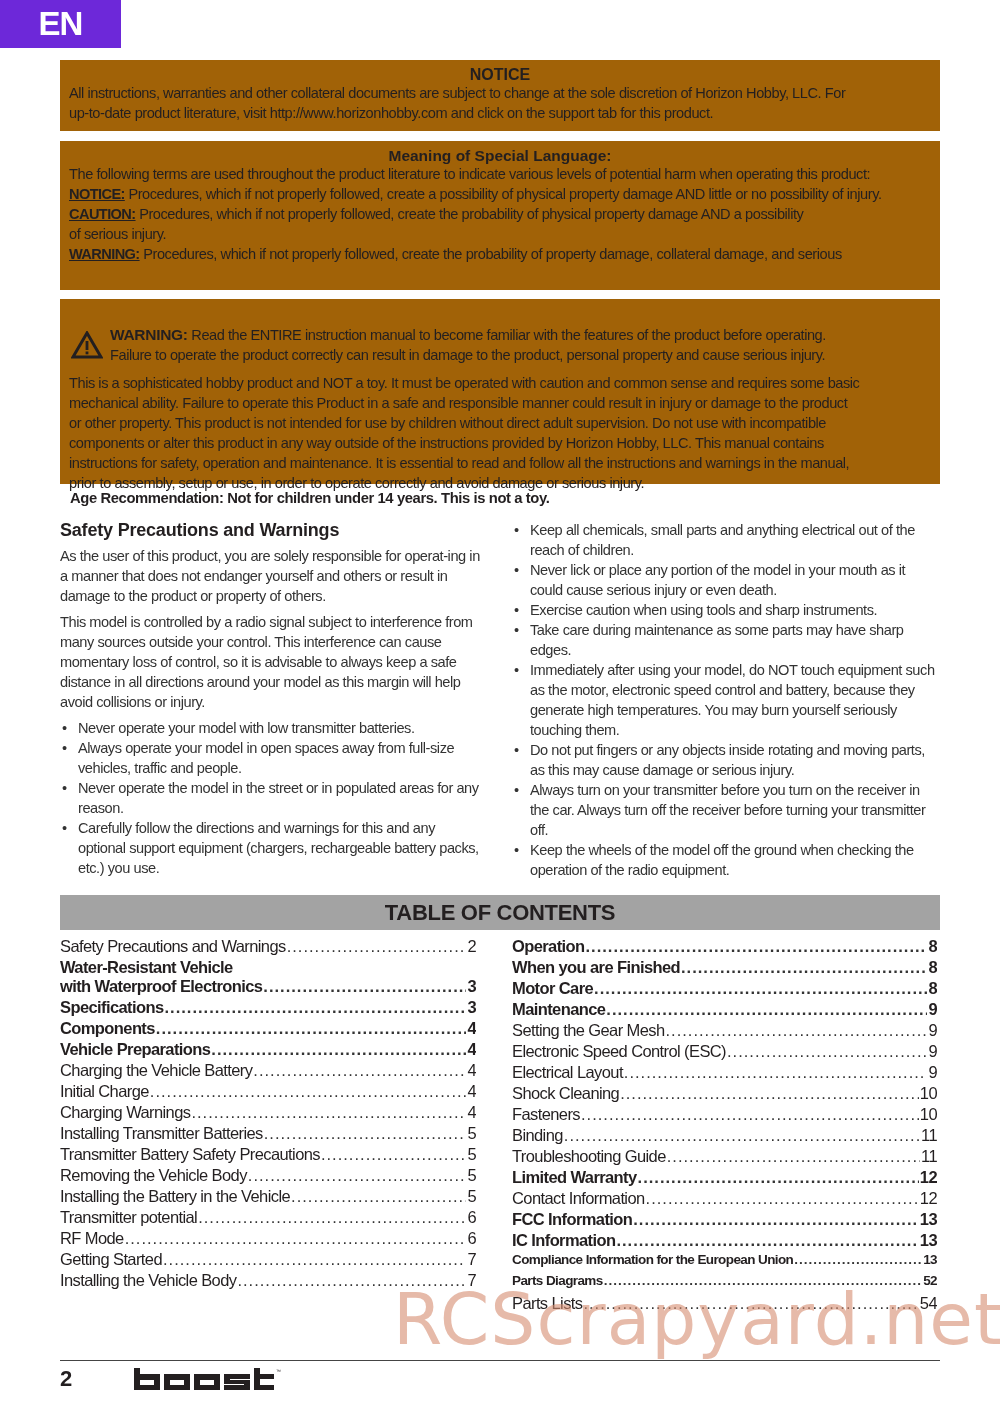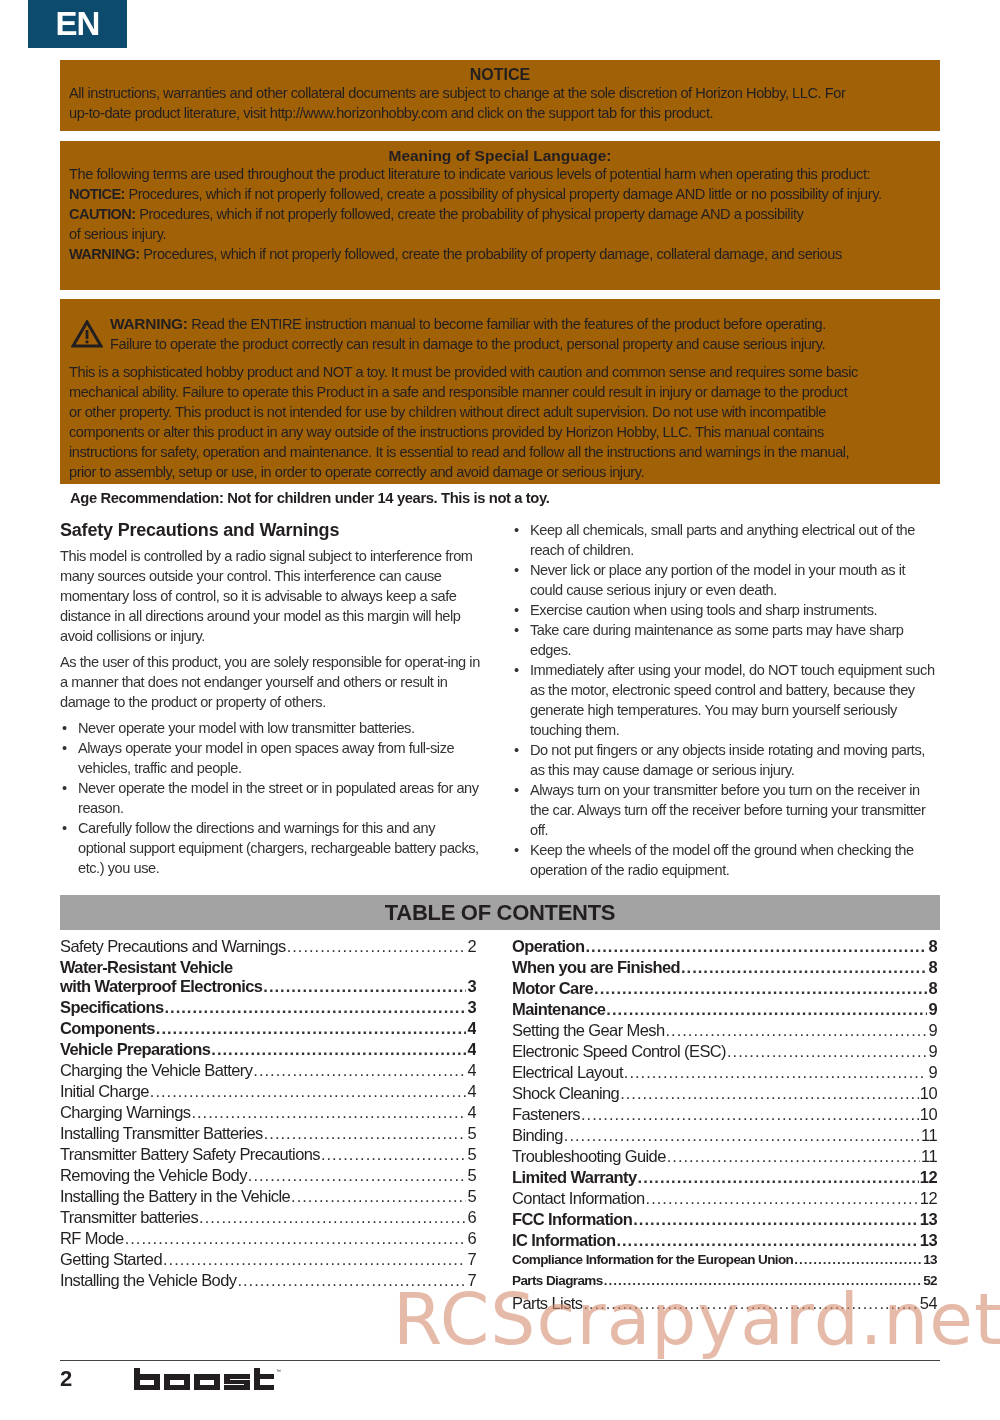--- a/index.html
+++ b/index.html
@@ -2,36 +2,36 @@
 <html><head>
   <meta charset="utf-8">
   <style>
     html, body { margin: 0; padding: 0; background: #ffffff; }
     body {
       width: 1000px; height: 1420px; position: relative; overflow: hidden;
       font-family: "Liberation Sans", sans-serif; color: #231f20;
     }
     .cond { font-family: "Liberation Sans Narrow", "Liberation Sans", sans-serif; }
     .lang-tab {
-      position: absolute; left: 0; top: 0; width: 99px; height: 48px;
-      background: #0c4a6e; color: #fff; font-weight: bold; font-size: 33px;
-      display: flex; align-items: center; justify-content: center; letter-spacing: -1px; margin-left: 28px;
+      position: absolute; left: 0; top: 0; width: 121px; height: 48px;
+      background: #6d28d9; color: #fff; font-weight: bold; font-size: 33px;
+      display: flex; align-items: center; justify-content: center; letter-spacing: -1px;
     }
     .box {
       position: absolute; left: 60px; width: 880px; background: #a16207;
       box-sizing: border-box; padding: 0 9px;
     }
     .box p { margin: 0; }
     .txt { font-size: 14.6px; line-height: 20px; letter-spacing: -0.45px; transform-origin: left; }
     .notice-box { top: 60px; height: 71px; padding-top: 6px; }
     .box-title { text-align: center; font-weight: bold; font-size: 16px; line-height: 17px; }
     .lang-box { top: 141px; height: 149px; padding-top: 6px; }
     .lang-box .box-title { font-size: 15.5px; margin-bottom: 0px; }
-    .term { font-weight: bold; letter-spacing: -0.6px; }
-    .warn-box { top: 299px; height: 185px; padding-top: 15px; }
+    .term { font-weight: bold; text-decoration: underline; letter-spacing: -0.6px; }
+    .warn-box { top: 299px; height: 185px; padding-top: 26px; }
     .warn-head { position: relative; padding-left: 41px; }
     .warn-icon { position: absolute; left: 2px; top: 6px; width: 32px; height: 28px; }
     .warn-body { margin-top: 8px !important; }
     .age {
       position: absolute; left: 70px; top: 490px; font-weight: bold; font-size: 14.8px;
       letter-spacing: -0.4px;
     }
     .col { position: absolute; top: 517px; width: 425px; }
     .col-left { left: 60px; }
     .col-right { left: 512px; }
@@ -87,35 +87,35 @@
   <div class="warn-head">
     <svg class="warn-icon" viewBox="0 0 32 28">
       <path d="M16 2 L30 26 L2 26 Z" fill="none" stroke="#231f20" stroke-width="3" stroke-linejoin="miter"></path>
       <rect x="14.6" y="10" width="2.8" height="9" fill="#231f20"></rect>
       <rect x="14.6" y="20.5" width="2.8" height="2.8" fill="#231f20"></rect>
     </svg>
     <p class="txt cond"><b style="font-size:15.5px;letter-spacing:-0.3px;">WARNING:</b><span> Read the ENTIRE instruction manual to become familiar with the features of the product before operating.</span></p>
     <p class="txt cond">Failure to operate the product correctly can result in damage to the product, personal property and cause serious injury.</p>
   </div>
   <div class="warn-body" style="margin-top:8px;">
-    <p class="txt cond">This is a sophisticated hobby product and NOT a toy. It must be provided with caution and common sense and requires some basic</p>
+    <p class="txt cond">This is a sophisticated hobby product and NOT a toy. It must be operated with caution and common sense and requires some basic</p>
     <p class="txt cond">mechanical ability.  Failure to operate this Product in a safe and responsible manner could result in injury or damage to the product</p>
     <p class="txt cond">or other property. This product is not intended for use by children without direct adult supervision. Do not use with incompatible</p>
     <p class="txt cond">components or alter this product in any way outside of the instructions provided by Horizon Hobby, LLC. This manual contains</p>
     <p class="txt cond">instructions for safety, operation and maintenance. It is essential to read and follow all the instructions and warnings in the manual,</p>
     <p class="txt cond">prior to assembly, setup or use, in order to operate correctly and avoid damage or serious injury.</p>
   </div>
 </div>
 
 <div class="age">Age Recommendation: Not for children under 14 years. This is not a toy.</div>
 
 <div class="col col-left">
   <div class="section-title">Safety Precautions and Warnings</div>
+  <p class="body-p">As the user of this product, you are solely responsible for operat-ing in a manner that does not endanger yourself and others or result in damage to the product or property of others.</p>
   <p class="body-p">This model is controlled by a radio signal subject to interference from many sources outside your control. This interference can cause momentary loss of control, so it is advisable to always keep a safe distance in all directions around your model as this margin will help avoid collisions or injury.</p>
-  <p class="body-p">As the user of this product, you are solely responsible for operat-ing in a manner that does not endanger yourself and others or result in damage to the product or property of others.</p>
   <ul class="bullets">
     <li><span class="dot">•</span><span>Never operate your model with low transmitter batteries.</span></li>
     <li><span class="dot">•</span><span>Always operate your model in open spaces away from full-size vehicles, traffic and people.</span></li>
     <li><span class="dot">•</span><span>Never operate the model in the street or in populated areas for any reason.</span></li>
     <li><span class="dot">•</span><span>Carefully follow the directions and warnings for this and any optional support equipment (chargers, rechargeable battery packs, etc.) you use.</span></li>
   </ul>
 </div>
 
 <div class="col col-right" style="top:520px;">
   <ul class="bullets">
@@ -188,21 +188,21 @@
       <span class="lbl">Removing the Vehicle Body</span>
       <span class="dots">........................................................................................................................................................................................................</span>
       <span class="pg">5</span>
     </div>
     <div class="toc-row">
       <span class="lbl">Installing the Battery in the Vehicle</span>
       <span class="dots">........................................................................................................................................................................................................</span>
       <span class="pg">5</span>
     </div>
     <div class="toc-row">
-      <span class="lbl">Transmitter batteries</span>
+      <span class="lbl">Transmitter potential</span>
       <span class="dots">........................................................................................................................................................................................................</span>
       <span class="pg">6</span>
     </div>
     <div class="toc-row">
       <span class="lbl">RF Mode</span>
       <span class="dots">........................................................................................................................................................................................................</span>
       <span class="pg">6</span>
     </div>
     <div class="toc-row">
       <span class="lbl">Getting Started</span>

